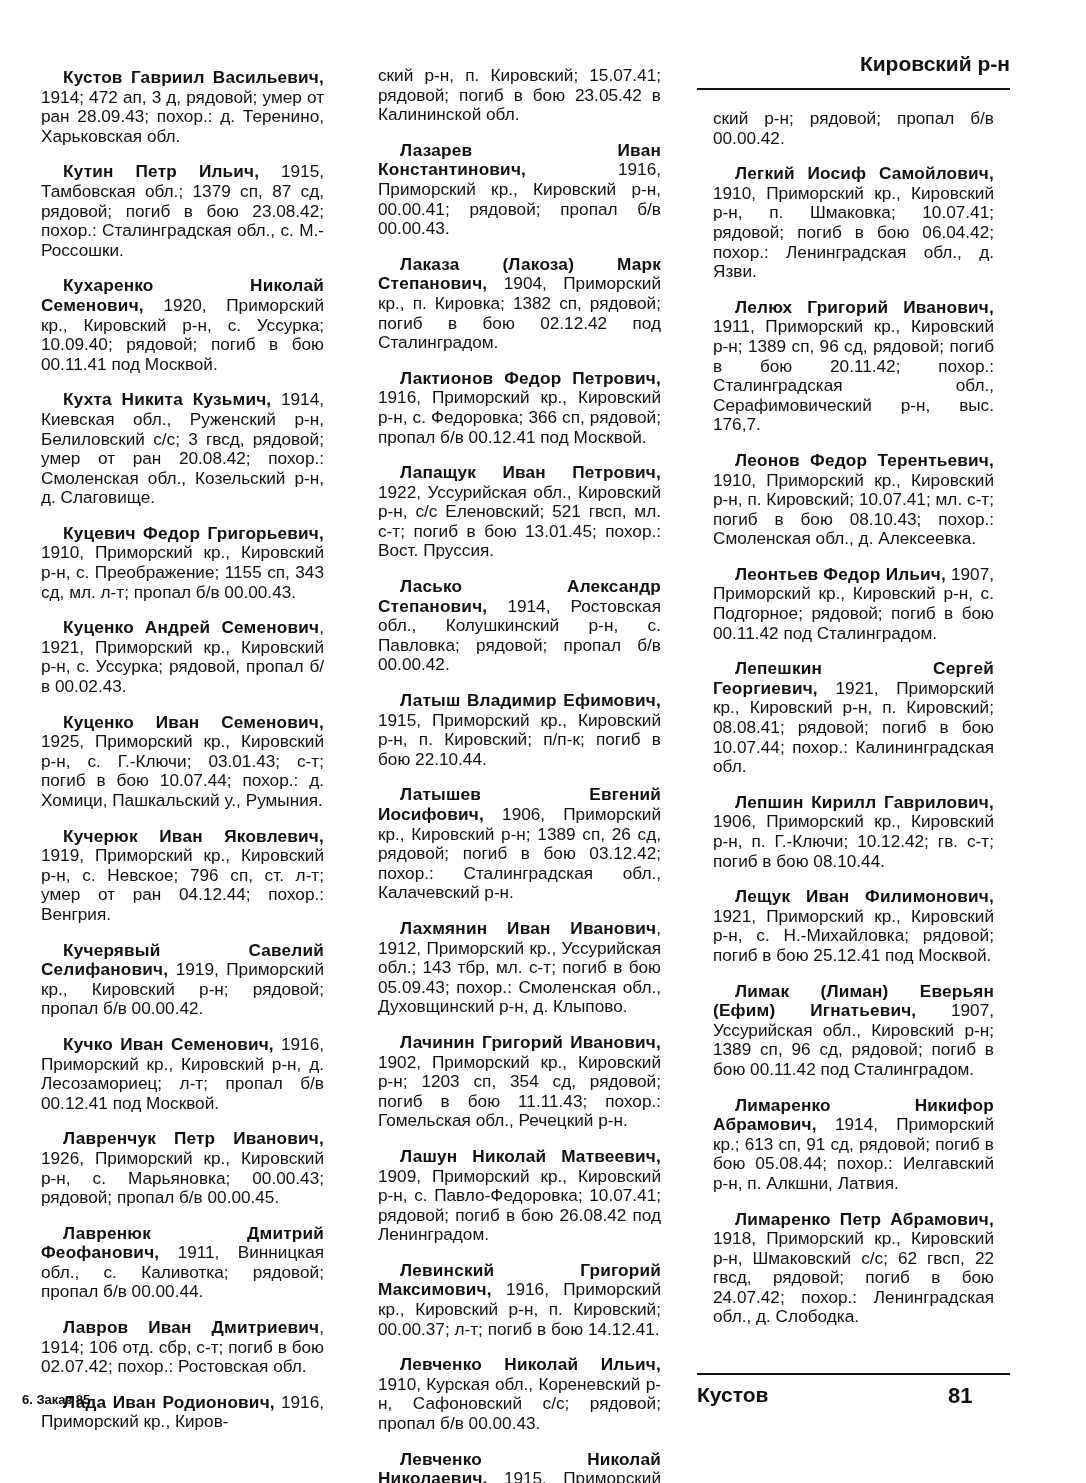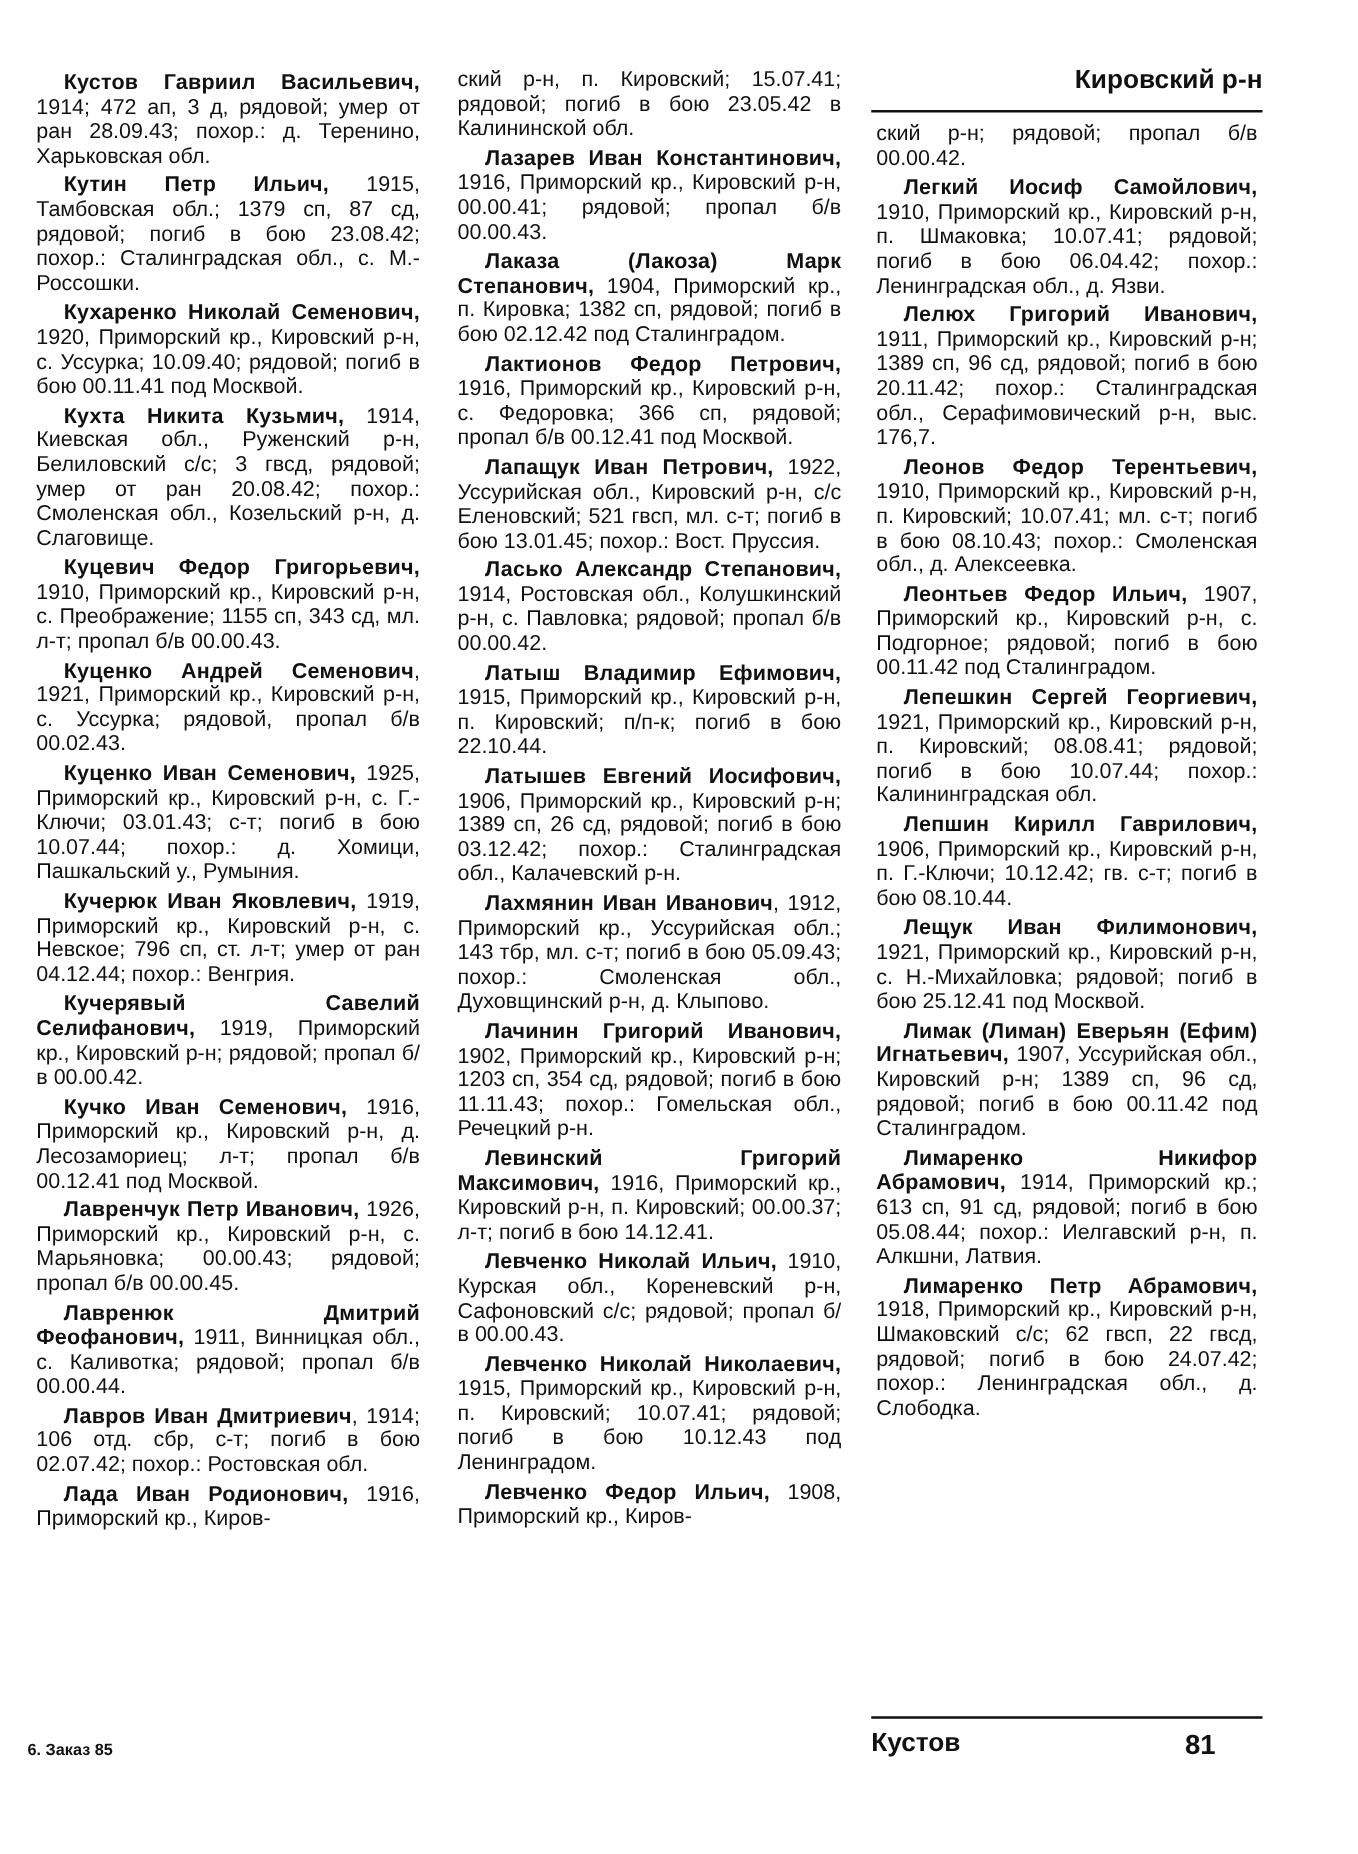--- a/index.html
+++ b/index.html
@@ -8,21 +8,21 @@
     font-family: "Liberation Sans", sans-serif; color: #111;
   }
   .col {
     position: absolute; top: 50px;
     font-size: 17.2px; line-height: 19.6px;
     text-align: justify;
   }
   .col.c1 { left: 25px; width: 315px; top: 52px; }
   .col.c2 { left: 362px; width: 315px; }
   .col.c3 { left: 697px; width: 313px; top: 93px; }
-  .entry { margin: 4px; text-indent: 0; }
+  .entry { margin: 16px; text-indent: 0; }
   .entry .name { font-weight: bold; letter-spacing: 0.2px; padding-left: 22px; }
   .running-head {
     position: absolute; left: 697px; width: 313px; top: 52px;
     text-align: right; font-weight: bold; font-size: 21px;
   }
   .rule-top { position: absolute; left: 697px; width: 313px; top: 88px; border-top: 2px solid #111; }
   .rule-bottom { position: absolute; left: 697px; width: 313px; top: 1373px; border-top: 2px solid #111; }
   .footer-word { position: absolute; left: 697px; top: 1383px; font-weight: bold; font-size: 21px; }
   .footer-page { position: absolute; left: 948px; top: 1383px; font-weight: bold; font-size: 22px; }
   .sig { position: absolute; left: 22px; top: 1392px; font-weight: bold; font-size: 13px; }
@@ -53,20 +53,21 @@
     <p class="entry">ский р-н, п. Кировский; 15.07.41; рядовой; погиб в бою 23.05.42 в Калининской обл.</p>
     <p class="entry"><span class="name">Лазарев Иван Константинович,</span><span> 1916, Приморский кр., Кировский р-н, 00.00.41; рядовой; пропал б/в 00.00.43.</span></p>
     <p class="entry"><span class="name">Лаказа (Лакоза) Марк Степанович,</span><span> 1904, Приморский кр., п. Кировка; 1382 сп, рядовой; погиб в бою 02.12.42 под Сталинградом.</span></p>
     <p class="entry"><span class="name">Лактионов Федор Петрович,</span><span> 1916, Приморский кр., Кировский р-н, с. Федоровка; 366 сп, рядовой; пропал б/в 00.12.41 под Москвой.</span></p>
     <p class="entry"><span class="name">Лапащук Иван Петрович,</span><span> 1922, Уссурийская обл., Кировский р-н, с/с Еленовский; 521 гвсп, мл. с-т; погиб в бою 13.01.45; похор.: Вост. Пруссия.</span></p>
     <p class="entry"><span class="name">Ласько Александр Степанович,</span><span> 1914, Ростовская обл., Колушкинский р-н, с. Павловка; рядовой; пропал б/в 00.00.42.</span></p>
     <p class="entry"><span class="name">Латыш Владимир Ефимович,</span><span> 1915, Приморский кр., Кировский р-н, п. Кировский; п/п-к; погиб в бою 22.10.44.</span></p>
     <p class="entry"><span class="name">Латышев Евгений Иосифович,</span><span> 1906, Приморский кр., Кировский р-н; 1389 сп, 26 сд, рядовой; погиб в бою 03.12.42; похор.: Сталинградская обл., Калачевский р-н.</span></p>
     <p class="entry"><span class="name">Лахмянин Иван Иванович</span><span>, 1912, Приморский кр., Уссурийская обл.; 143 тбр, мл. с-т; погиб в бою 05.09.43; похор.: Смоленская обл., Духовщинский р-н, д. Клыпово.</span></p>
     <p class="entry"><span class="name">Лачинин Григорий Иванович,</span><span> 1902, Приморский кр., Кировский р-н; 1203 сп, 354 сд, рядовой; погиб в бою 11.11.43; похор.: Гомельская обл., Речецкий р-н.</span></p>
+    <p class="entry"><span class="name">Лашун Николай Матвеевич,</span><span> 1909, Приморский кр., Кировский р-н, с. Павло-Федоровка; 10.07.41; рядовой; погиб в бою 26.08.42 под Ленинградом.</span></p>
     <p class="entry"><span class="name">Левинский Григорий Максимович,</span><span> 1916, Приморский кр., Кировский р-н, п. Кировский; 00.00.37; л-т; погиб в бою 14.12.41.</span></p>
     <p class="entry"><span class="name">Левченко Николай Ильич,</span><span> 1910, Курская обл., Кореневский р-н, Сафоновский с/с; рядовой; пропал б/в 00.00.43.</span></p>
     <p class="entry"><span class="name">Левченко Николай Николаевич,</span><span> 1915, Приморский кр., Кировский р-н, п. Кировский; 10.07.41; рядовой; погиб в бою 10.12.43 под Ленинградом.</span></p>
     <p class="entry"><span class="name">Левченко Федор Ильич,</span><span> 1908, Приморский кр., Киров-</span></p>
   </div>
 <div class="col c3">
     <p class="entry">ский р-н; рядовой; пропал б/в 00.00.42.</p>
     <p class="entry"><span class="name">Легкий Иосиф Самойлович,</span><span> 1910, Приморский кр., Кировский р-н, п. Шмаковка; 10.07.41; рядовой; погиб в бою 06.04.42; похор.: Ленинградская обл., д. Язви.</span></p>
     <p class="entry"><span class="name">Лелюх Григорий Иванович,</span><span> 1911, Приморский кр., Кировский р-н; 1389 сп, 96 сд, рядовой; погиб в бою 20.11.42; похор.: Сталинградская обл., Серафимовический р-н, выс. 176,7.</span></p>
     <p class="entry"><span class="name">Леонов Федор Терентьевич,</span><span> 1910, Приморский кр., Кировский р-н, п. Кировский; 10.07.41; мл. с-т; погиб в бою 08.10.43; похор.: Смоленская обл., д. Алексеевка.</span></p>

